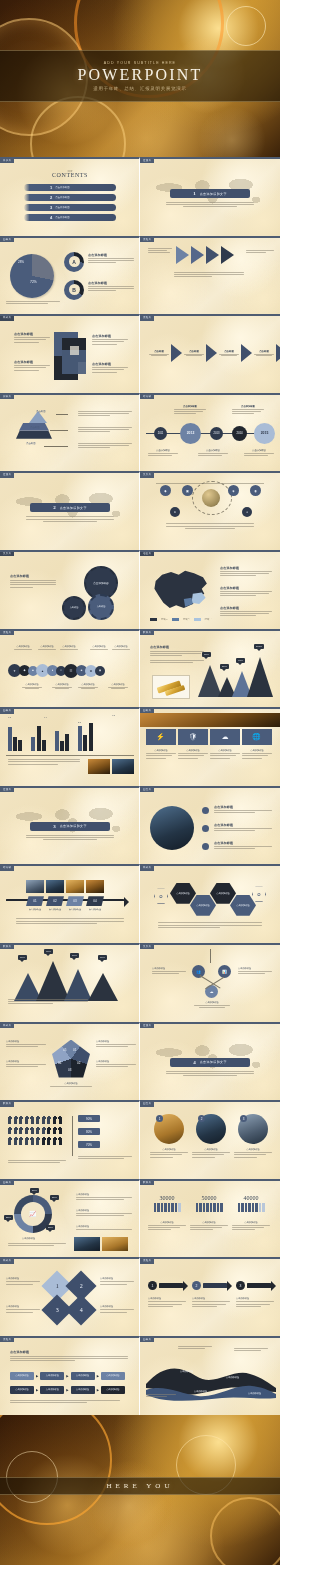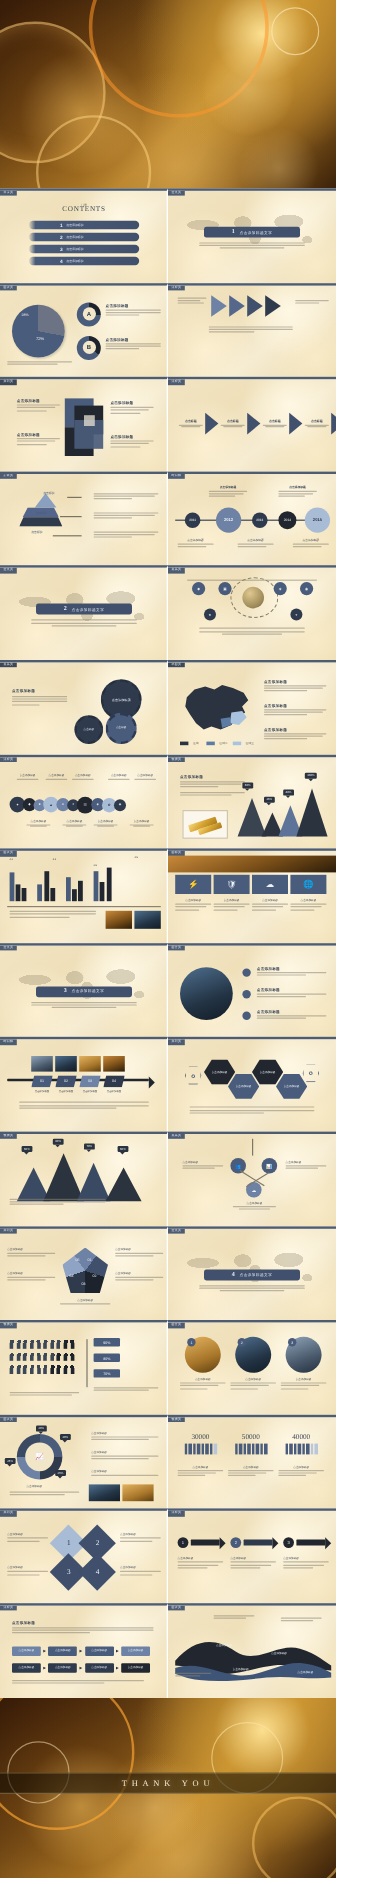--- a/index.html
+++ b/index.html
@@ -139,20 +139,25 @@
 <div class="page">
 
   <div class="bokeh" style="height:157px;">
     <div class="ring" style="left:-30px;top:18px;width:118px;height:118px;border:2px solid rgba(255,205,120,.55);box-shadow:0 0 18px rgba(255,190,90,.35) inset;"></div>
     <div class="ring" style="left:74px;top:-52px;width:150px;height:150px;border:3px solid rgba(255,150,40,.55);"></div>
     <div class="ring" style="left:168px;top:36px;width:78px;height:78px;background:radial-gradient(circle,rgba(255,228,160,.35),rgba(255,200,110,.08) 62%,transparent 70%);"></div>
     <div class="ring" style="left:226px;top:6px;width:40px;height:40px;border:1.5px solid rgba(255,236,190,.6);"></div>
     <div class="ring" style="left:30px;top:96px;width:96px;height:96px;border:2px solid rgba(255,214,130,.5);"></div>
     <div class="ring" style="left:196px;top:104px;width:72px;height:72px;background:radial-gradient(circle,rgba(255,222,150,.3),transparent 66%);"></div>
 
+    <div class="band" style="top:50px;height:52px;">
+      <div class="cover-sub">ADD YOUR SUBTITLE HERE</div>
+      <div class="cover-title">POWERPOINT</div>
+      <div class="cover-cn">适用于年终、总结、汇报及明关展览演示</div>
+    </div>
   </div>
 
   <div class="grid">
 
     <div class="slide">
       <span class="tag">目录页</span>
       <div style="position:absolute;left:34px;top:10px;width:72px;text-align:center;">
         <div style="font-size:2.6px;color:#6d6games;color:#7b7460;">目录</div>
         <div style="font-family:'Liberation Serif',serif;font-size:6px;color:#3c4758;letter-spacing:.6px;margin-top:-1px;">CONTENTS</div>
       </div>
@@ -1162,17 +1167,17 @@
   </div>
 
   <div class="bokeh" style="height:150px;">
     <div class="ring" style="left:-18px;top:-20px;width:130px;height:130px;border:2.5px solid rgba(255,168,50,.65);"></div>
     <div class="ring" style="left:84px;top:46px;width:90px;height:90px;background:radial-gradient(circle,rgba(255,214,130,.4),rgba(210,150,50,.12) 60%,transparent 72%);"></div>
     <div class="ring" style="left:176px;top:20px;width:60px;height:60px;border:1.5px solid rgba(255,230,170,.55);"></div>
     <div class="ring" style="left:210px;top:82px;width:78px;height:78px;border:2px solid rgba(255,198,100,.5);"></div>
     <div class="ring" style="left:6px;top:36px;width:52px;height:52px;border:1.5px solid rgba(255,236,190,.5);"></div>
 
     <div class="band" style="top:62px;height:18px;">
-      <div class="thanks">THANK YOU</div>
+      <div class="thanks">HERE YOU</div>
     </div>
   </div>
 
 </div>
 
 </body></html>

